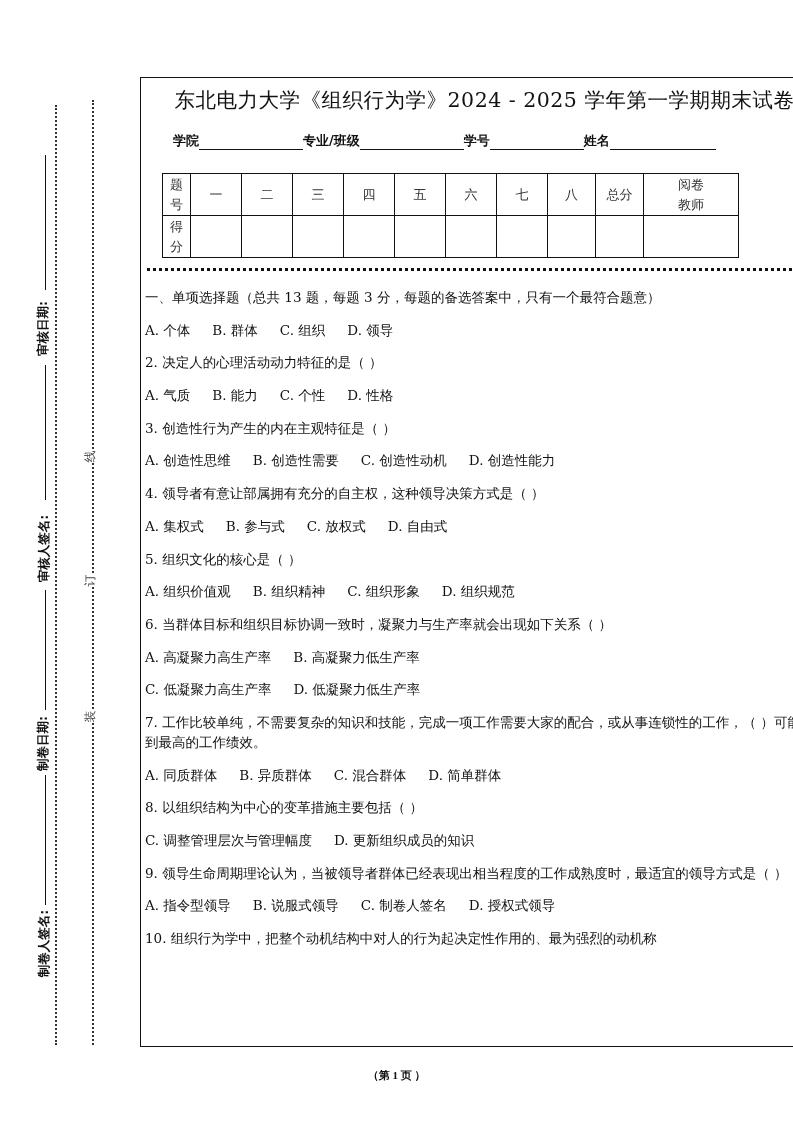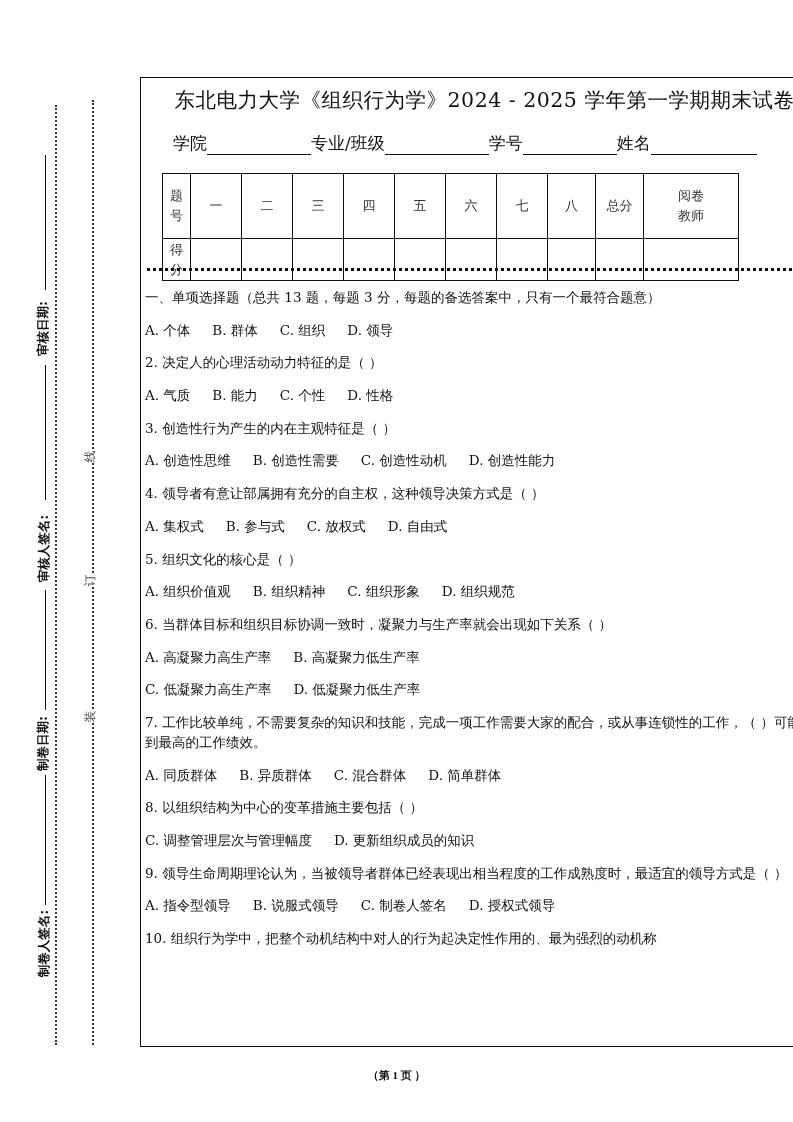--- a/index.html
+++ b/index.html
@@ -2,21 +2,21 @@
 <html><head>
 <meta charset="utf-8">
 <style>
   html, body { margin:0; padding:0; background:#fff; }
   body { width:793px; height:1122px; position:relative; overflow:hidden;
          font-family: "DejaVu Serif", "Liberation Serif", serif; color:#111; }
   .frame { position:absolute; left:140px; top:77px; width:689px; height:970px;
            border:1.5px solid #111; box-sizing:border-box; }
   .title { position:absolute; left:0; right:0; top:8px; text-align:center;
            font-size:20.5px; letter-spacing:0.5px; white-space:nowrap; }
-  .info { position:absolute; left:32px; top:54px; font-size:17px; white-space:nowrap; display:flex; align-items:flex-end; }
+  .info { position:absolute; left:32px; top:54px; font-size:13px; white-space:nowrap; display:flex; align-items:flex-end;font-weight:bold; }
   .info .lbl { }
   .info .blank { display:inline-block; border-bottom:1px solid #111; height:13px; }
   table.score { position:absolute; left:21px; top:95px; border-collapse:collapse; font-size:13px; }
   table.score td { border:1px solid #111; text-align:center; padding:0; color:#333; }
   .vlabel { line-height:20px; }
   .dots { position:absolute; left:6px; right:6px; top:190px; height:0;
           border-top:3px dotted #111; }
   .content { position:absolute; left:4px; right:4px; top:209px; font-size:13.5px; }
   .line { white-space:nowrap; height:32.7px; line-height:20px; }
   .line.wrap { white-space:normal; height:auto; line-height:20px; margin-bottom:12.7px; }
@@ -62,21 +62,21 @@
     <span class="lbl">学号</span>
     <span class="blank" style="width:94px;"></span>
     <span class="lbl">姓名</span>
     <span class="blank" style="width:106px;"></span>
   </div>
 
   <table class="score">
     <tbody>
         <tr style="height:42px;">
       <td style="width:27px;">
-            <div class="vlabel" style="width:14px;margin:12px auto;">题号</div>
+            <div class="vlabel" style="width:14px;margin:0 auto;">题号</div>
           </td>
       <td style="width:50px;">一</td>
       <td style="width:50px;">二</td>
       <td style="width:50px;">三</td>
       <td style="width:50px;">四</td>
       <td style="width:50px;">五</td>
       <td style="width:50px;">六</td>
       <td style="width:50px;">七</td>
       <td style="width:47px;">八</td>
       <td style="width:47px;">总分</td>

